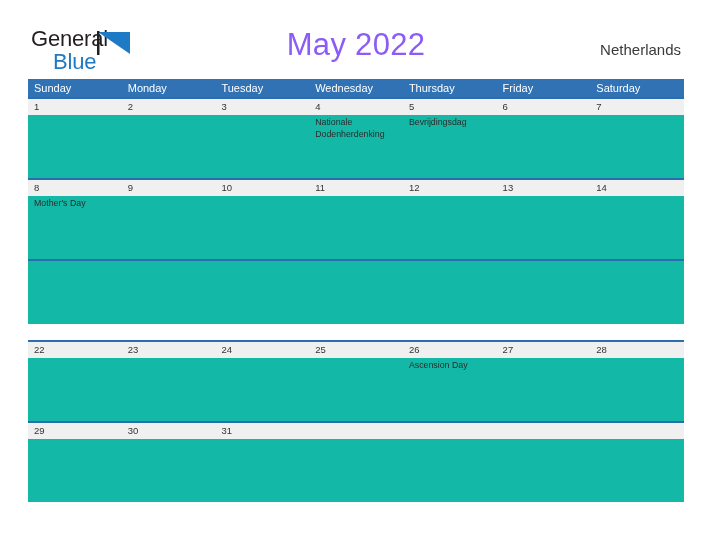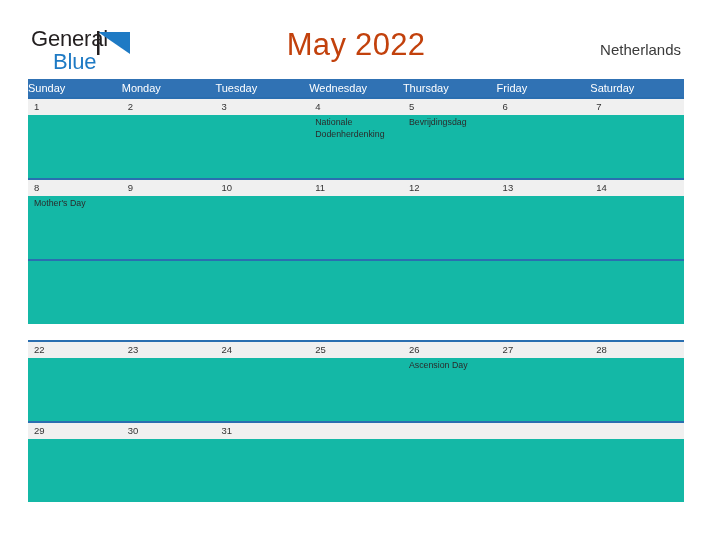--- a/index.html
+++ b/index.html
@@ -57,21 +57,21 @@
     height: 24px;
   }
 
   .cal-title {
     position: absolute;
     left: 0;
     right: 0;
     top: 27px;
     text-align: center;
     font-size: 31px;
-    color: #c2410c;
+    color: #8b5cf6;
     font-weight: normal;
     letter-spacing: 0.3px;
   }
 
   .cal-country {
     position: absolute;
     right: 31px;
     top: 41px;
     font-size: 15px;
     color: #3a3a3a;
@@ -89,21 +89,21 @@
   .dow-row {
     display: flex;
     background: #3072b4;
     height: 18px;
   }
   .dow-cell {
     flex: 1 1 0;
     color: #ffffff;
     font-size: 11px;
     line-height: 18px;
-    padding-left: 0;
+    padding-left: 6px;
     box-sizing: border-box;
     white-space: nowrap;
     overflow: hidden;
   }
 
   .week-row {
     border-top: 2px solid #2a6eb0;
     height: 81px;
     box-sizing: border-box;
     position: relative;

